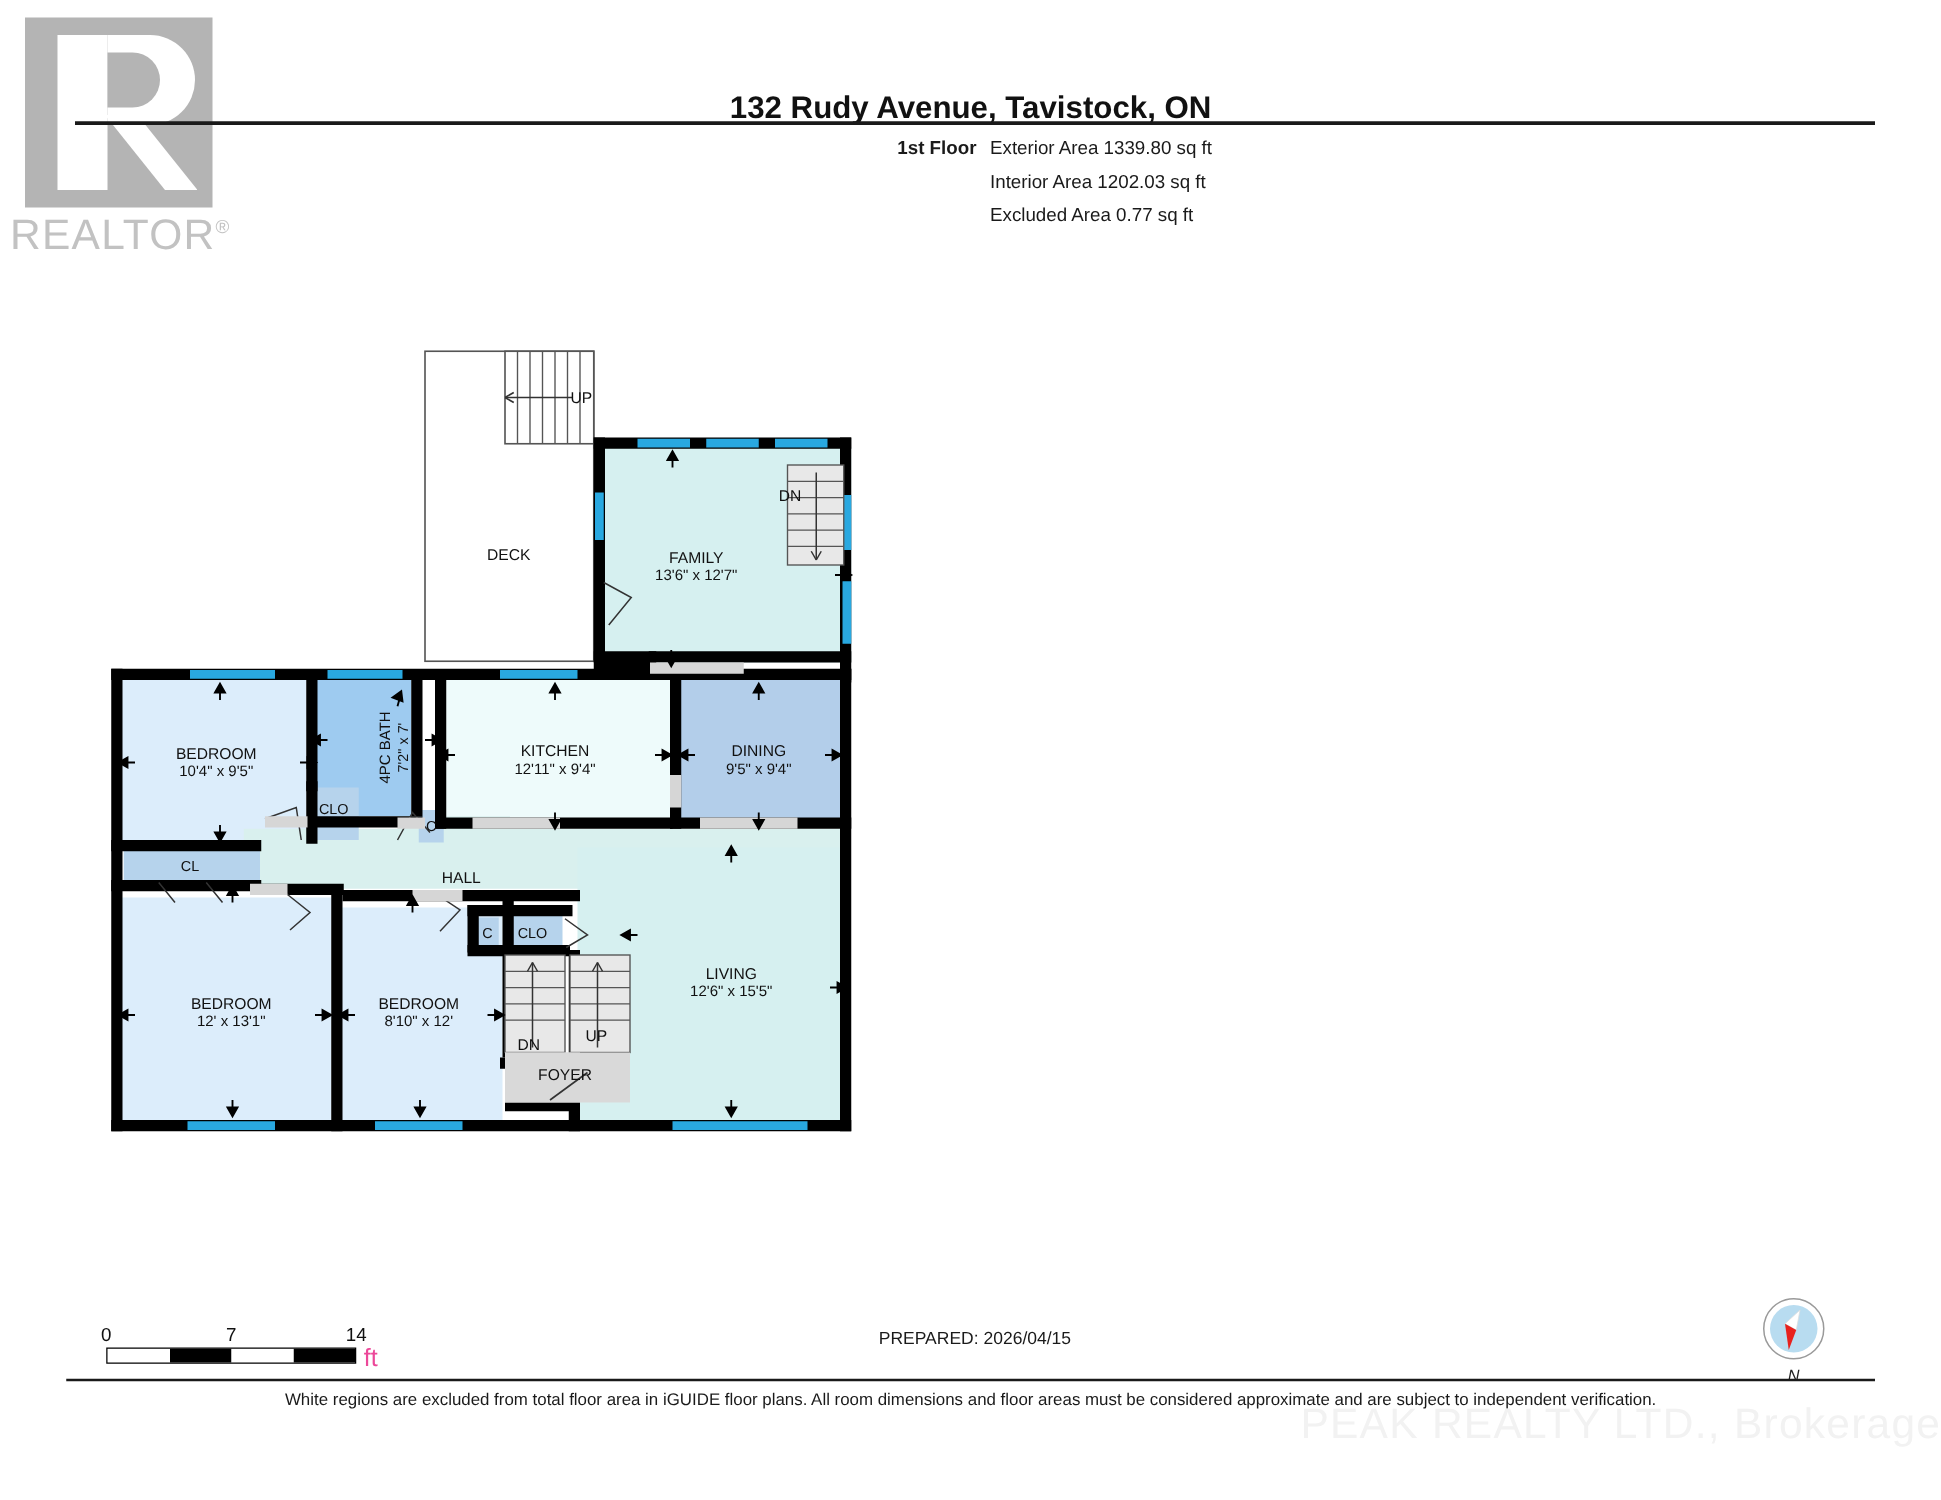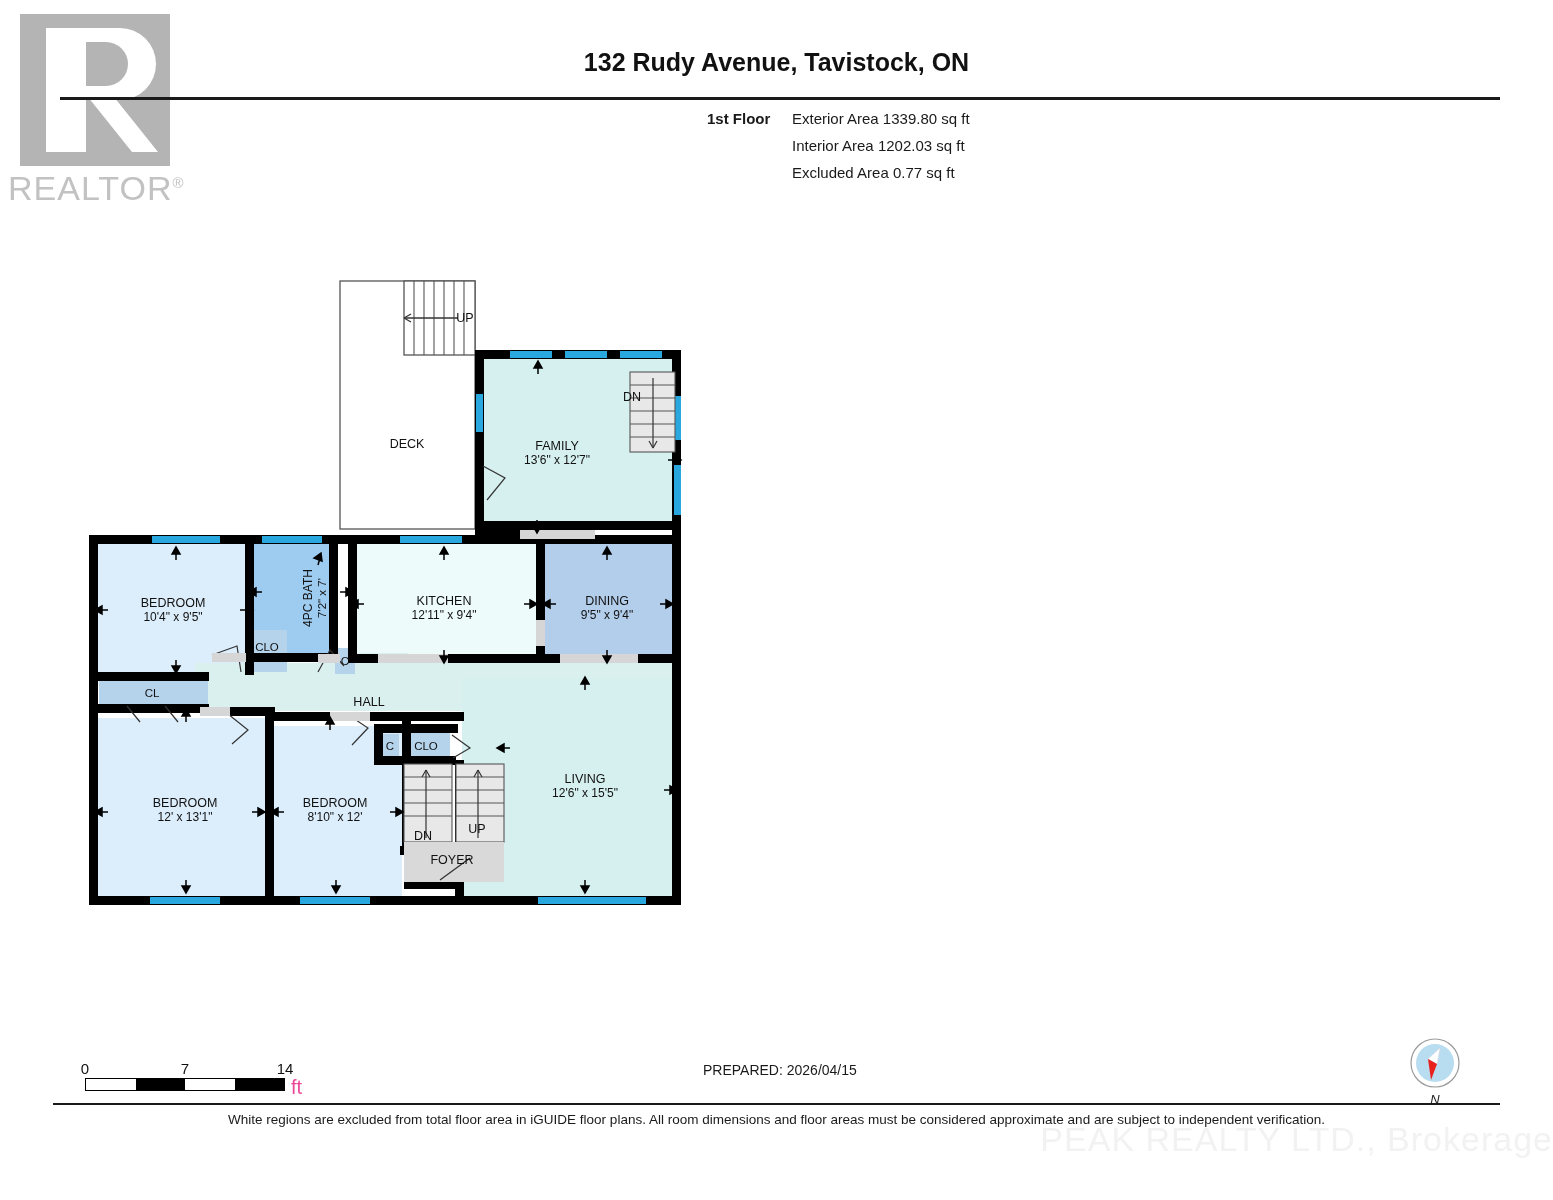--- a/index.html
+++ b/index.html
@@ -18,26 +18,26 @@
   #realtor-logo .bar-v { position:absolute; left:26px; top:14px; width:40px; height:124px; background:#ffffff; }
   #realtor-logo .bowl { position:absolute; left:66px; top:14px; width:70px; height:72px; background:#ffffff;
                         border-radius:0 36px 36px 0; }
   #realtor-logo .bowl-in { position:absolute; left:66px; top:28px; width:42px; height:44px; background:#b4b4b4;
                         border-radius:0 22px 22px 0; }
   #realtor-logo .leg { position:absolute; left:64px; top:78px; width:74px; height:60px; background:#ffffff;
                         clip-path:polygon(0 0, 26px 0, 74px 60px, 48px 60px); }
   #realtor-logo .word { position:absolute; left:0; top:155px; font-size:34px; color:#c2c2c2; letter-spacing:1px; font-weight:400;text-align:center; }
   #realtor-logo .reg { font-size:15px; vertical-align:super; }
 
-  #page-title { position:absolute; left:0; right:0; top:48px; text-align:center;
+  #page-title { position:absolute; left:0; right:0; top:72px; text-align:center;
                 font-size:25px; font-weight:bold; color:#111; }
   #title-rule { position:absolute; left:60px; right:53px; top:97px; height:3px; background:#1a1a1a; }
 
   #area-block { position:absolute; left:707px; top:110px; font-size:15px; color:#1a1a1a; }
-  #area-block .row { display:flex; margin-bottom:10px; }
+  #area-block .row { display:flex; margin-bottom:10px;text-align:center; }
   #area-block .flabel { width:85px; font-weight:bold; }
   #area-block .fval { white-space:nowrap; }
 
   
   #plan { position:absolute; left:0; top:0; width:1553px; height:1200px; }
 
   
   #scalebar { position:absolute; left:85px; top:1060px; width:200px; }
   #scalebar .ticks { position:relative; height:18px; }
   #scalebar .ticks span { position:absolute; font-size:15px; color:#111; transform:translateX(-50%); }

